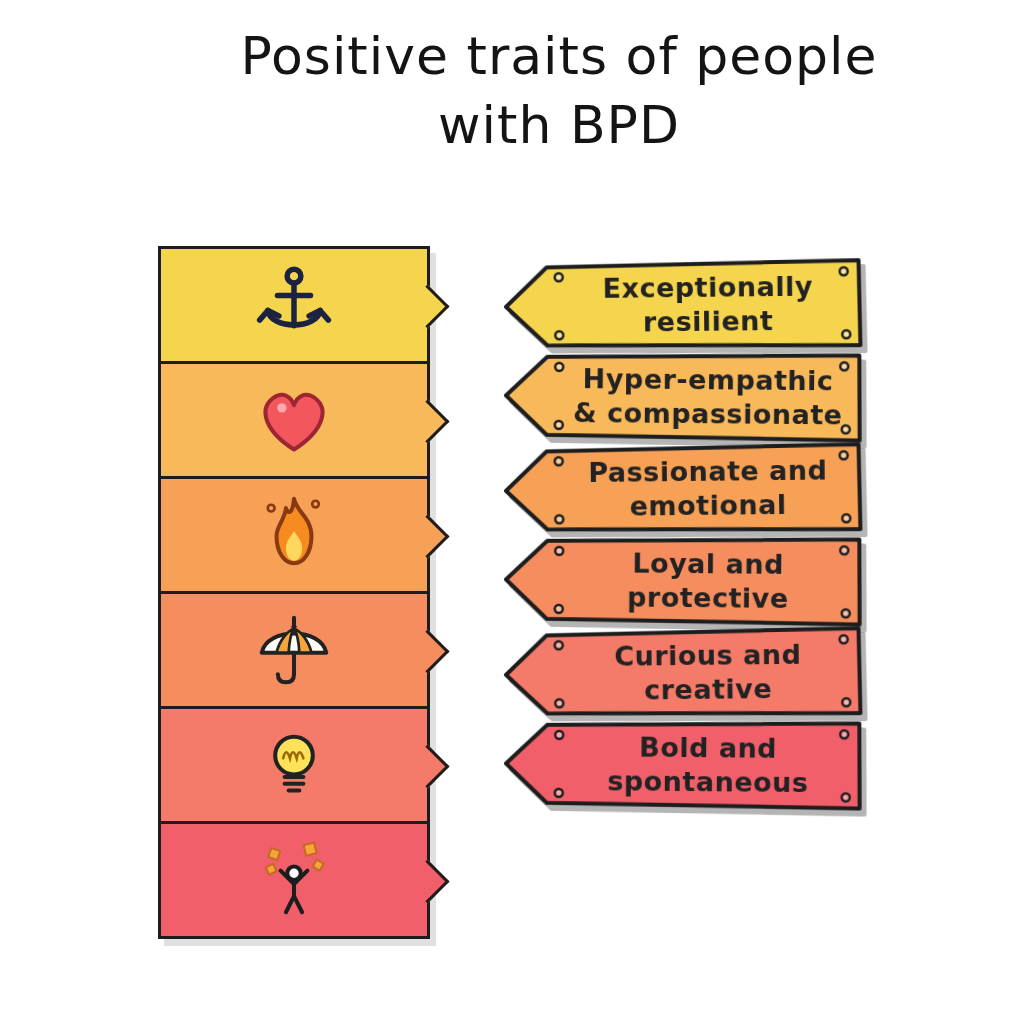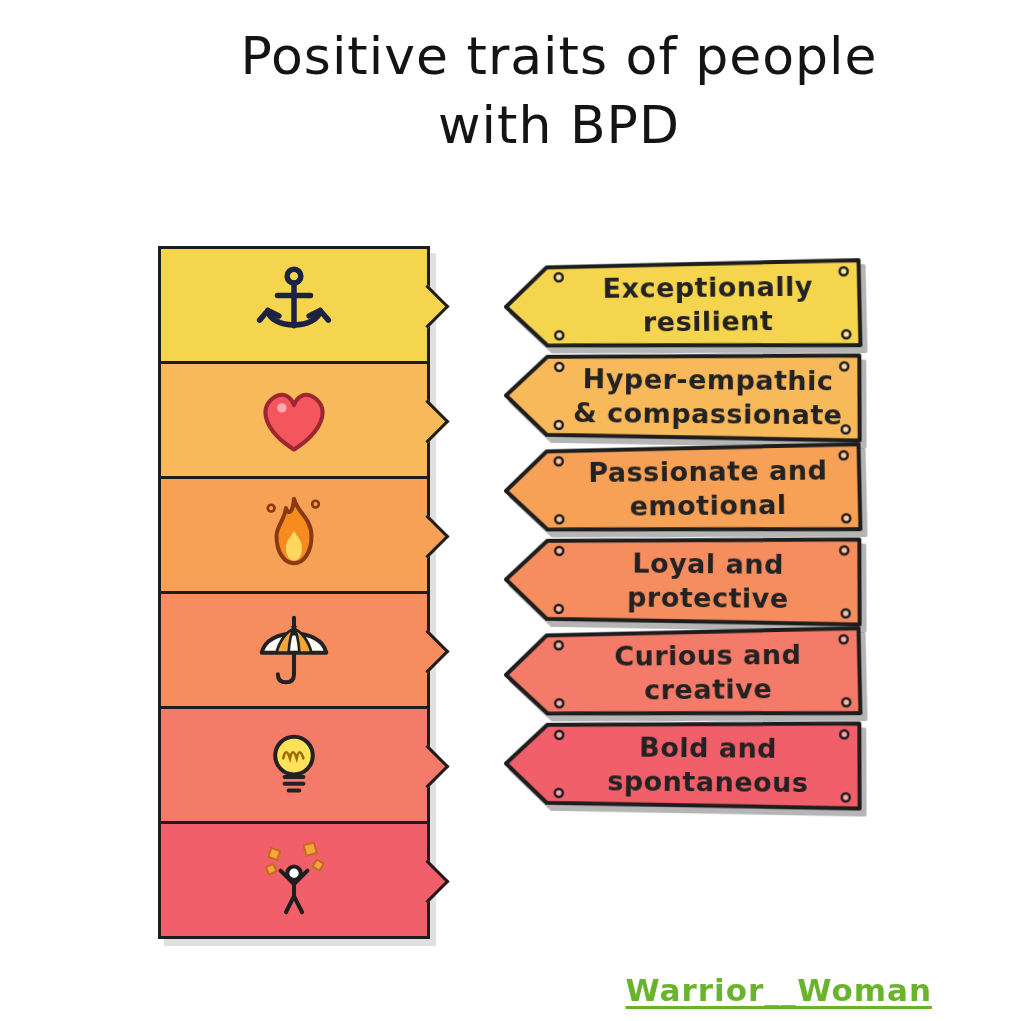--- a/index.html
+++ b/index.html
@@ -222,15 +222,14 @@
           <circle cx="56" cy="75" r="4"></circle>
             <circle cx="343" cy="77" r="4"></circle>
         </g>
       </svg>
       <span class="tag-label">Bold and
 spontaneous</span>
     </div>
 
   </div>
 
-  <div class="credit" style="color: rgb(106, 180, 44);">Warrior__Woman</div>
 
 </div>
 
 </body></html>

